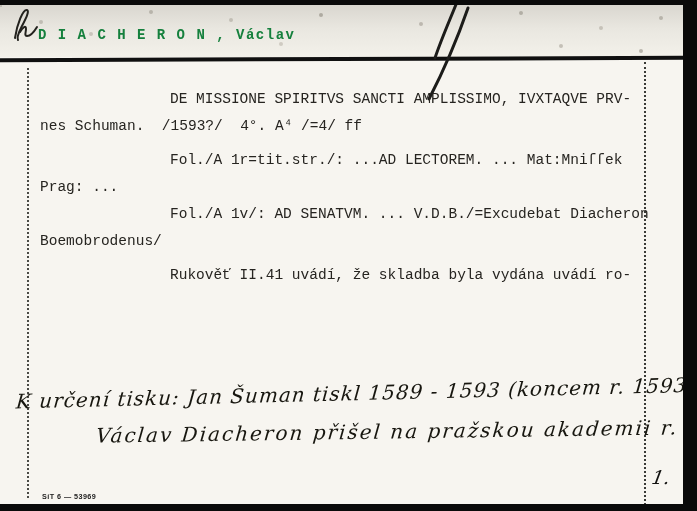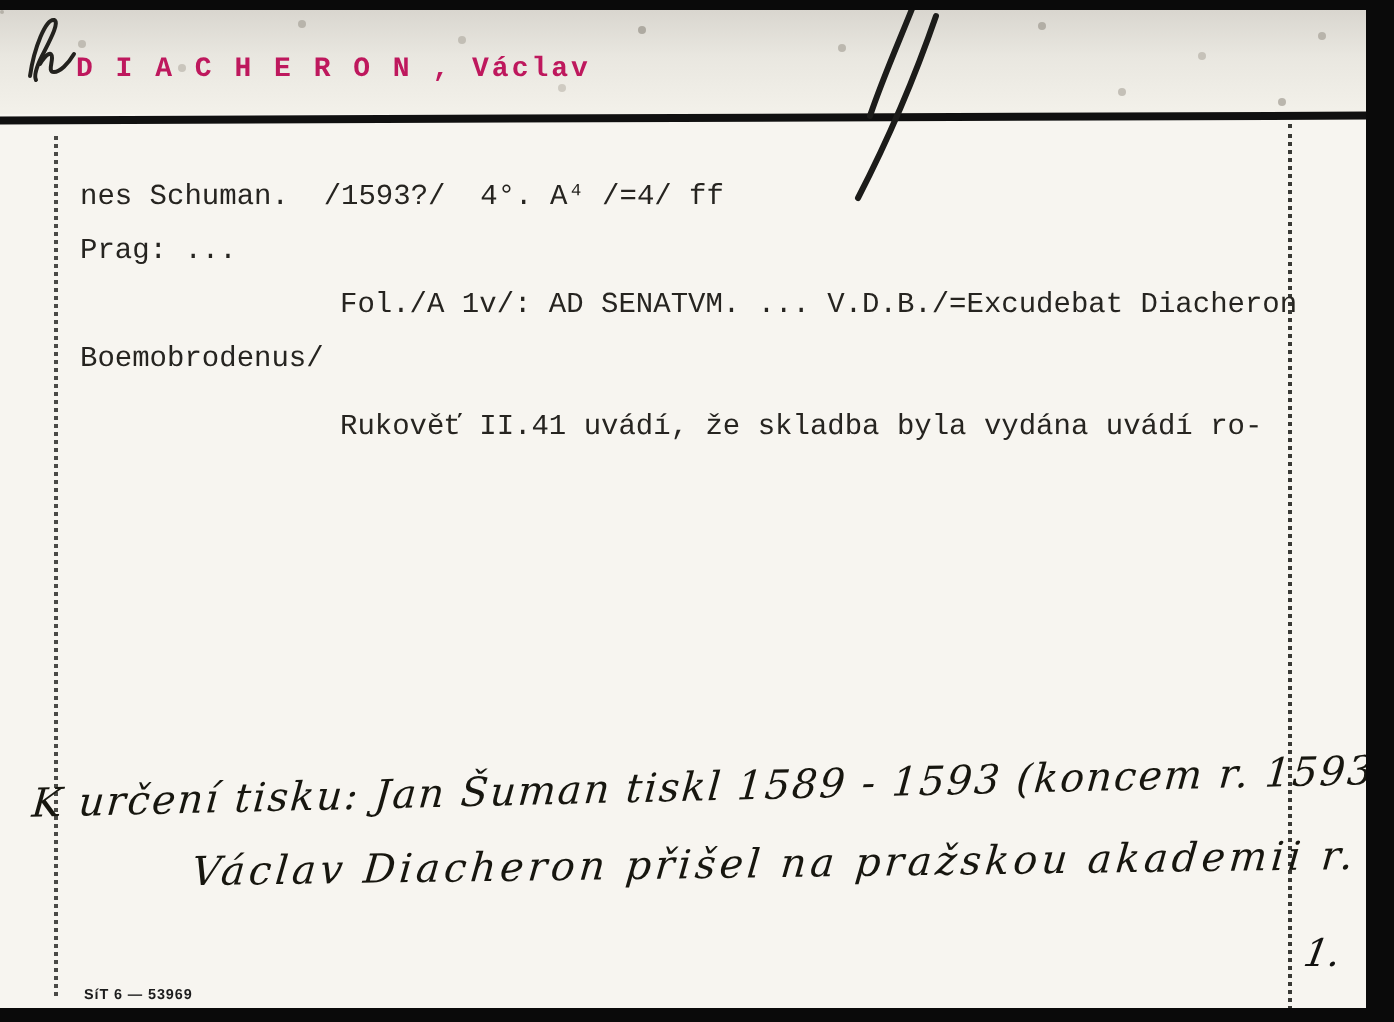--- a/index.html
+++ b/index.html
@@ -15,21 +15,21 @@
   .edge-top{left:0;top:0;width:697px;height:5px;}
   .edge-bottom{left:0;top:504px;width:697px;height:7px;}
   .edge-right{top:0;left:683px;width:14px;height:511px;}
   
   .header-band{
     position:absolute;left:0;top:5px;width:683px;height:52px;
     background:linear-gradient(180deg,#d9d6cf 0%,#e9e7e0 45%,#f3f1ea 100%);
   }
   .heading{
     position:absolute;left:38px;top:27px;
-    font-size:14px;font-weight:700;color:#be185d;
+    font-size:14px;font-weight:700;color:#15803d;
     letter-spacing:1.5px;white-space:pre;
   }
   .speckles{
     position:absolute;left:0;top:0;width:2px;height:2px;background:#b5b1a8;border-radius:50%;
     box-shadow:150px 6px 0 1px #b8b4ab,230px 14px 0 1px #c2beb5,320px 9px 0 1px #aeaaa1,
       420px 18px 0 1px #bcb8af,520px 7px 0 1px #b2aea5,600px 22px 0 1px #c6c2b9,
       660px 12px 0 1px #b8b4ab,90px 28px 0 1px #c9c5bc,280px 38px 0 1px #cfcbc2,
       560px 40px 0 1px #c4c0b7,640px 45px 0 1px #bab6ad,40px 16px 0 1px #c0bcb3;
   }
   
@@ -91,21 +91,23 @@
 
   <svg class="pen-strokes" width="75" height="105" viewBox="0 0 75 105">
     <path d="M52 2 C44 22 36 40 30 58" fill="none" stroke="#1c1c1a" stroke-width="3" stroke-linecap="round"></path>
     <path d="M63 8 C54 34 40 68 24 99" fill="none" stroke="#1c1c1a" stroke-width="3" stroke-linecap="round"></path>
   </svg>
 
   <div class="vline vline-left"></div>
   <div class="vline vline-right"></div>
 
   <div class="body-text">
+    <div class="line indent">DE MISSIONE SPIRITVS SANCTI AMPLISSIMO, IVXTAQVE PRV-</div>
     <div class="line">nes Schuman.  /1593?/  4°. A⁴ /=4/ ff</div>
+    <div class="line indent gap">Fol./A 1r=tit.str./: ...AD LECTOREM. ... Mat:Mniſſek</div>
     <div class="line">Prag: ...</div>
     <div class="line indent">Fol./A 1v/: AD SENATVM. ... V.D.B./=Excudebat Diacheron</div>
     <div class="line">Boemobrodenus/</div>
     <div class="line indent gap">Rukověť II.41 uvádí, že skladba byla vydána uvádí ro-</div>
   </div>
 
   <div class="hw hw1">K určení tisku: Jan Šuman tiskl 1589 - 1593 (koncem r. 1593 zemřel).</div>
   <div class="hw hw2">Václav Diacheron přišel na pražskou akademii r. 1593.</div>
 
   <div class="page-num">1.</div>

